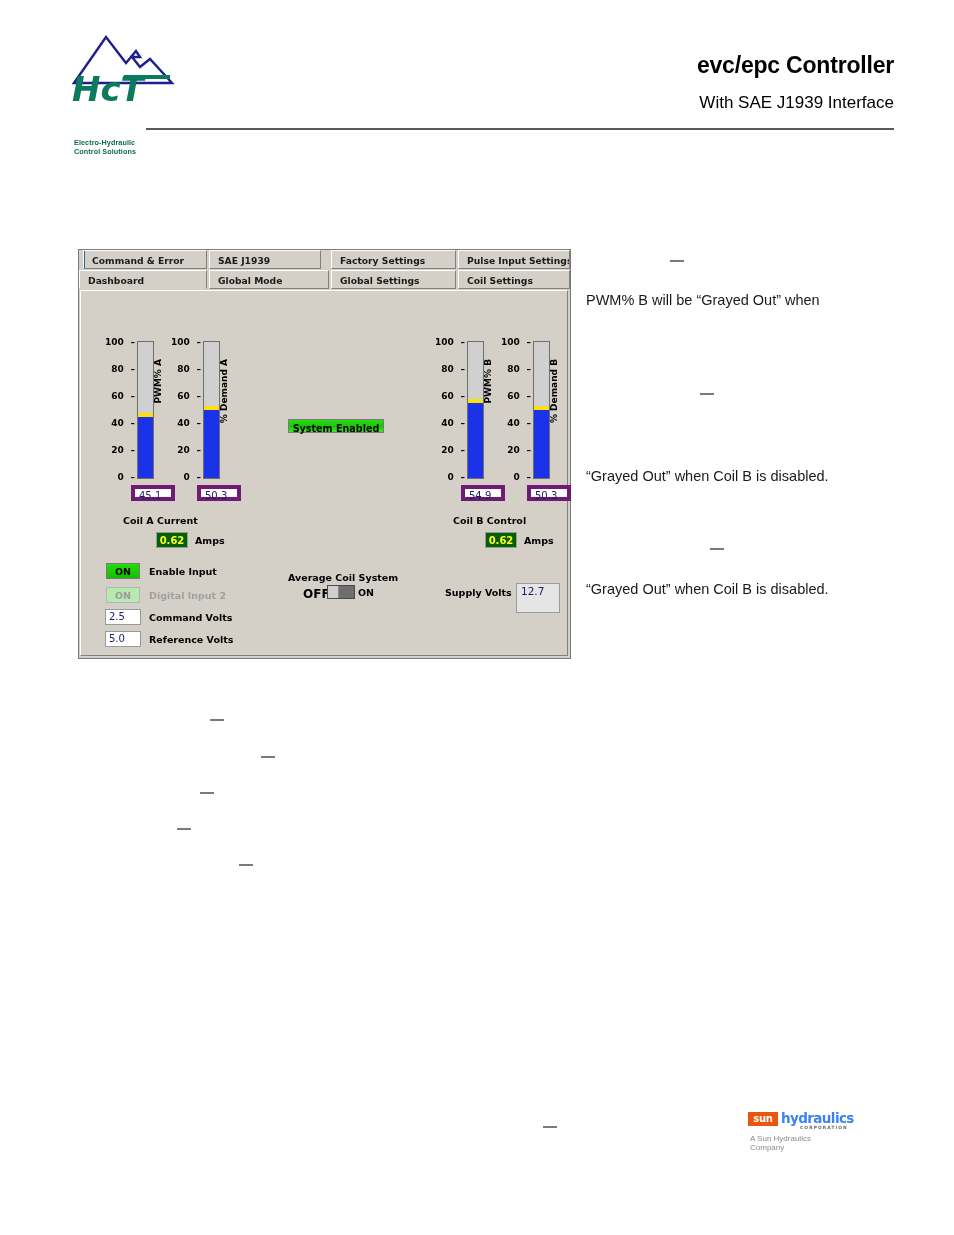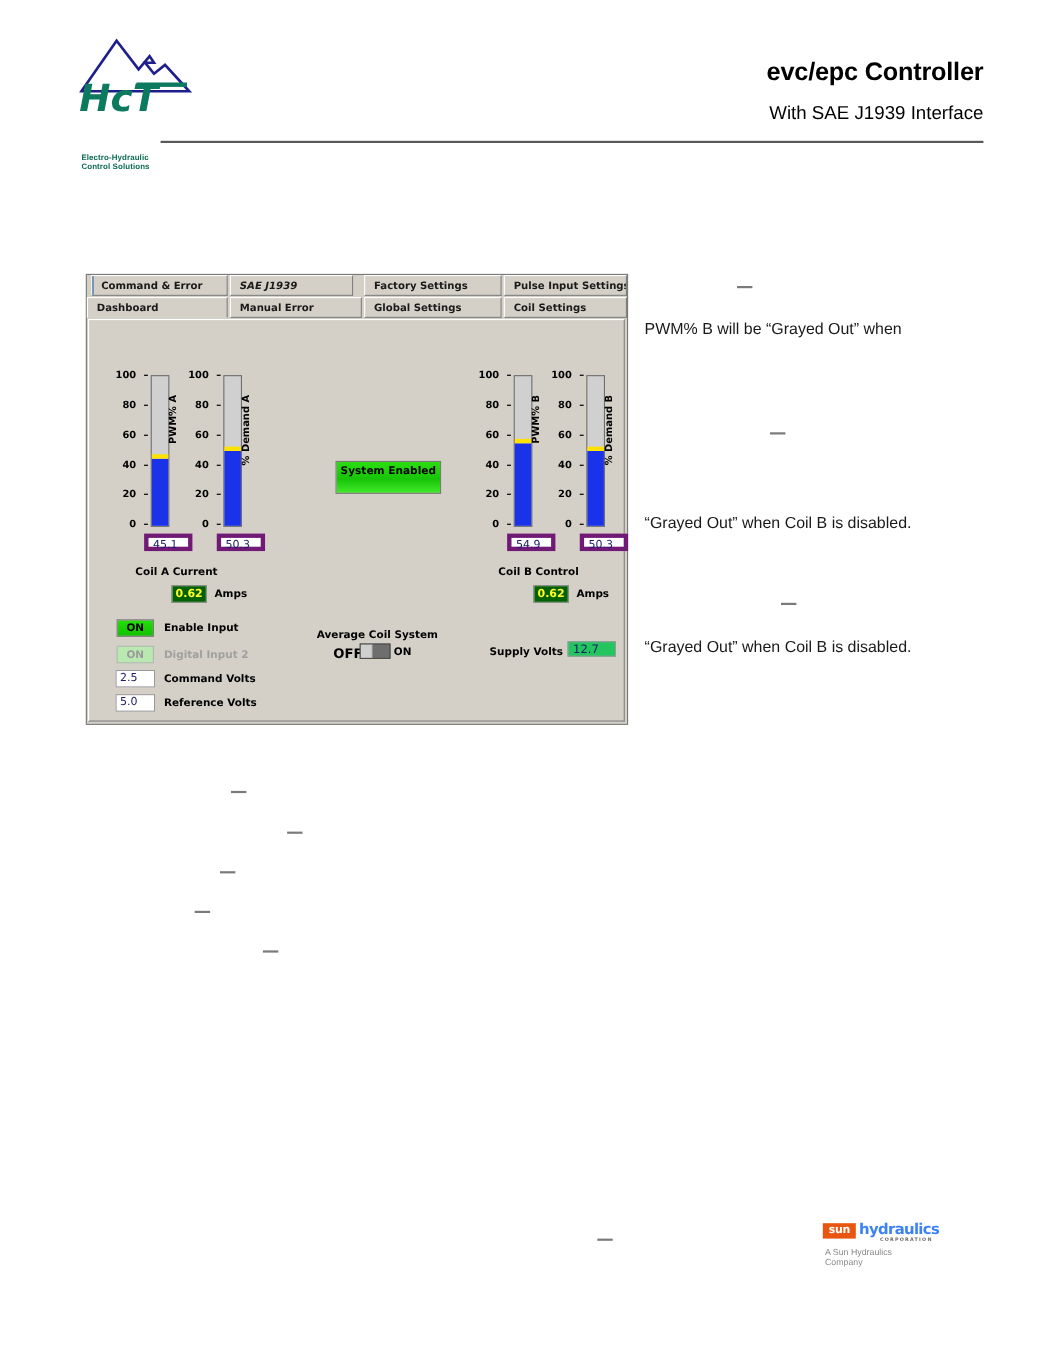--- a/index.html
+++ b/index.html
@@ -62,21 +62,21 @@
   .gauge .numbox{position:absolute;left:30px;top:148px;width:44px;height:16px;
      background:#ffffff;border:4px solid #701a75;box-sizing:border-box;
      font-size:10px;color:#1b1b6b;padding:1px 0 0 4px;}
 
   .caption{position:absolute;font-size:9.5px;font-weight:bold;color:#000;white-space:nowrap;}
   .amps-box{position:absolute;width:32px;height:16px;background:#036103;
      border:1px solid #9a9a9a;box-sizing:border-box;color:#ffff2b;
      font-size:10px;font-weight:bold;text-align:center;line-height:15px;}
   .amps-lbl{position:absolute;font-size:9.5px;font-weight:bold;color:#000;}
 
-  #sys-enabled{position:absolute;left:224px;top:128px;width:96px;height:30px;
+  #sys-enabled{position:absolute;left:207px;top:128px;width:96px;height:14px;
      background:linear-gradient(180deg,#2cdd12 0%,#18c408 55%,#41e82a 100%);
      border:1px solid #7a7a7a;box-sizing:border-box;
      font-size:9.6px;font-weight:bold;color:#000;text-align:center;line-height:17px;}
 
   .led{position:absolute;width:34px;height:16px;border:1px solid #7a7a7a;box-sizing:border-box;
      font-size:9.5px;font-weight:bold;text-align:center;line-height:15px;}
   .led.on{background:linear-gradient(180deg,#25de08,#12c000);color:#000;}
   .led.dim{background:#b9e8b0;color:#9a9a9a;border-color:#b5b5b5;}
   .led-lbl{position:absolute;font-size:9.5px;font-weight:bold;color:#000;}
   .led-lbl.dim{color:#a0a0a0;}
@@ -86,21 +86,21 @@
   .vlbl{position:absolute;font-size:9.5px;font-weight:bold;color:#000;white-space:nowrap;}
 
   #avg-title{position:absolute;left:207px;top:281px;font-size:9.5px;font-weight:bold;color:#000;}
   #sw-off{position:absolute;left:222px;top:296px;font-size:12px;font-weight:bold;color:#000;}
   #sw-on{position:absolute;left:277px;top:296px;font-size:9.5px;font-weight:bold;color:#000;}
   #switch{position:absolute;left:246px;top:294px;width:28px;height:14px;
      background:#6e6e6e;border:1px solid #4a4a4a;box-sizing:border-box;}
   #switch-knob{position:absolute;left:0;top:0;width:10px;height:12px;
      background:#cfcfcf;border-right:1px solid #8a8a8a;}
   #supply-lbl{position:absolute;left:364px;top:296px;font-size:9.5px;font-weight:bold;color:#000;}
-  #supply-box{position:absolute;left:435px;top:292px;width:44px;height:14px;background:#22c55e;
+  #supply-box{position:absolute;left:435px;top:292px;width:44px;height:30px;background:#e5e5e5;
      border:1px solid #9a9a9a;box-sizing:border-box;font-size:10.5px;color:#1b1b6b;padding:1px 0 0 4px;}
 
   
   .doc-text{position:absolute;font-family:"Liberation Sans", sans-serif;font-size:14.5px;color:#1a1a1a;white-space:nowrap;}
   .dash{position:absolute;height:2px;background:#7a7a7a;}
 
   
   #sun-logo{position:absolute;left:748px;top:1110px;width:96px;height:36px;}
   #sun-badge{position:absolute;left:0;top:2px;width:30px;height:14px;background:#e8560f;
      color:#ffffff;font-size:10px;font-weight:bold;font-family:"DejaVu Sans",sans-serif;
@@ -133,26 +133,26 @@
 
   <div id="header-title">evc/epc Controller</div>
   <div id="header-sub">With SAE J1939 Interface</div>
   <div id="header-rule"></div>
 </div>
 
 <div id="app-window">
 
   <div id="tabstrip">
     <div class="tab accent" style="left:4px;top:0;width:124px;">Command &amp; Error</div>
-    <div class="tab" style="left:130px;top:0;width:112px;font-style:italic;">SAE J1939</div>
+    <div class="tab" style="left:130px;top:0;width:112px;">SAE J1939</div>
     <div class="tab" style="left:252px;top:0;width:125px;">Factory Settings</div>
     <div class="tab" style="left:379px;top:0;width:112px;">Pulse Input Settings</div>
 
     <div class="tab active" style="left:0px;top:20px;width:128px;">Dashboard</div>
-    <div class="tab" style="left:130px;top:20px;width:120px;">Manual Error</div>
+    <div class="tab" style="left:130px;top:20px;width:120px;">Global Mode</div>
     <div class="tab" style="left:252px;top:20px;width:125px;">Global Settings</div>
     <div class="tab" style="left:379px;top:20px;width:112px;">Coil Settings</div>
   </div>
 
   <div id="tab-page">
 
     <div class="gauge" style="left:20px;top:46px;">
       <div class="ticks">
         <div class="tick" style="top:0px;">100 <i>–</i></div>
         <div class="tick" style="top:27px;">80 <i>–</i></div>

